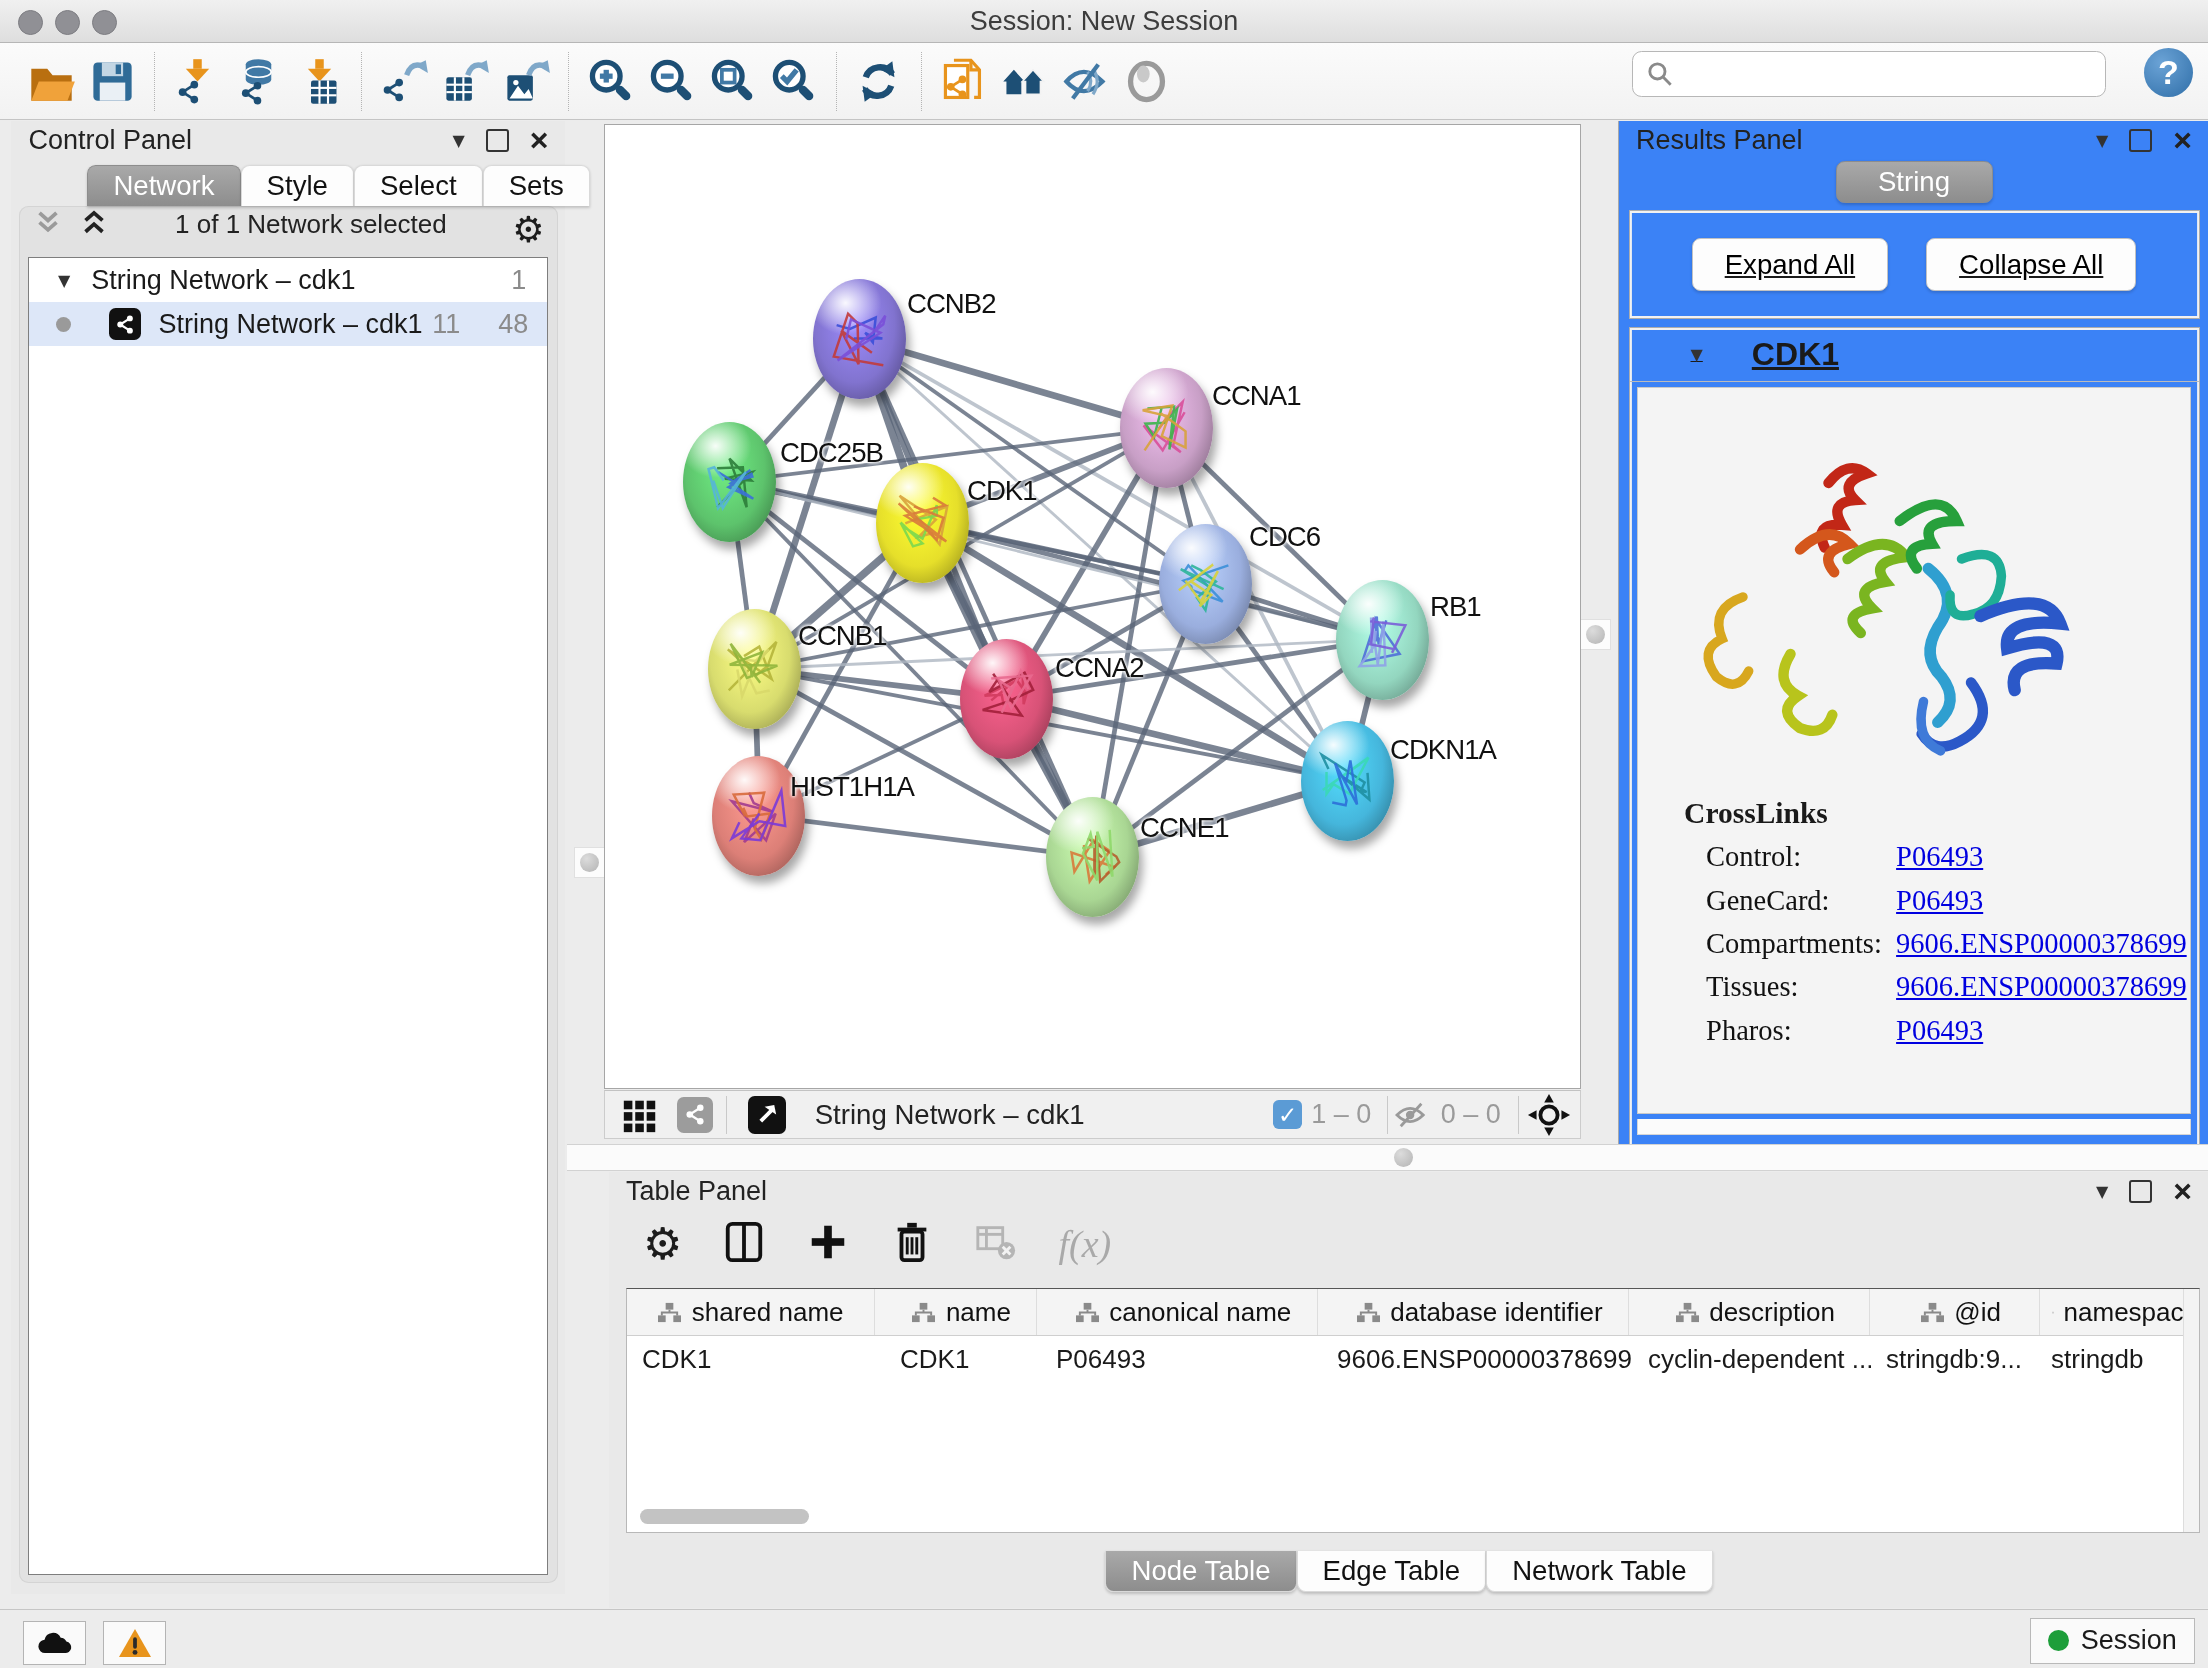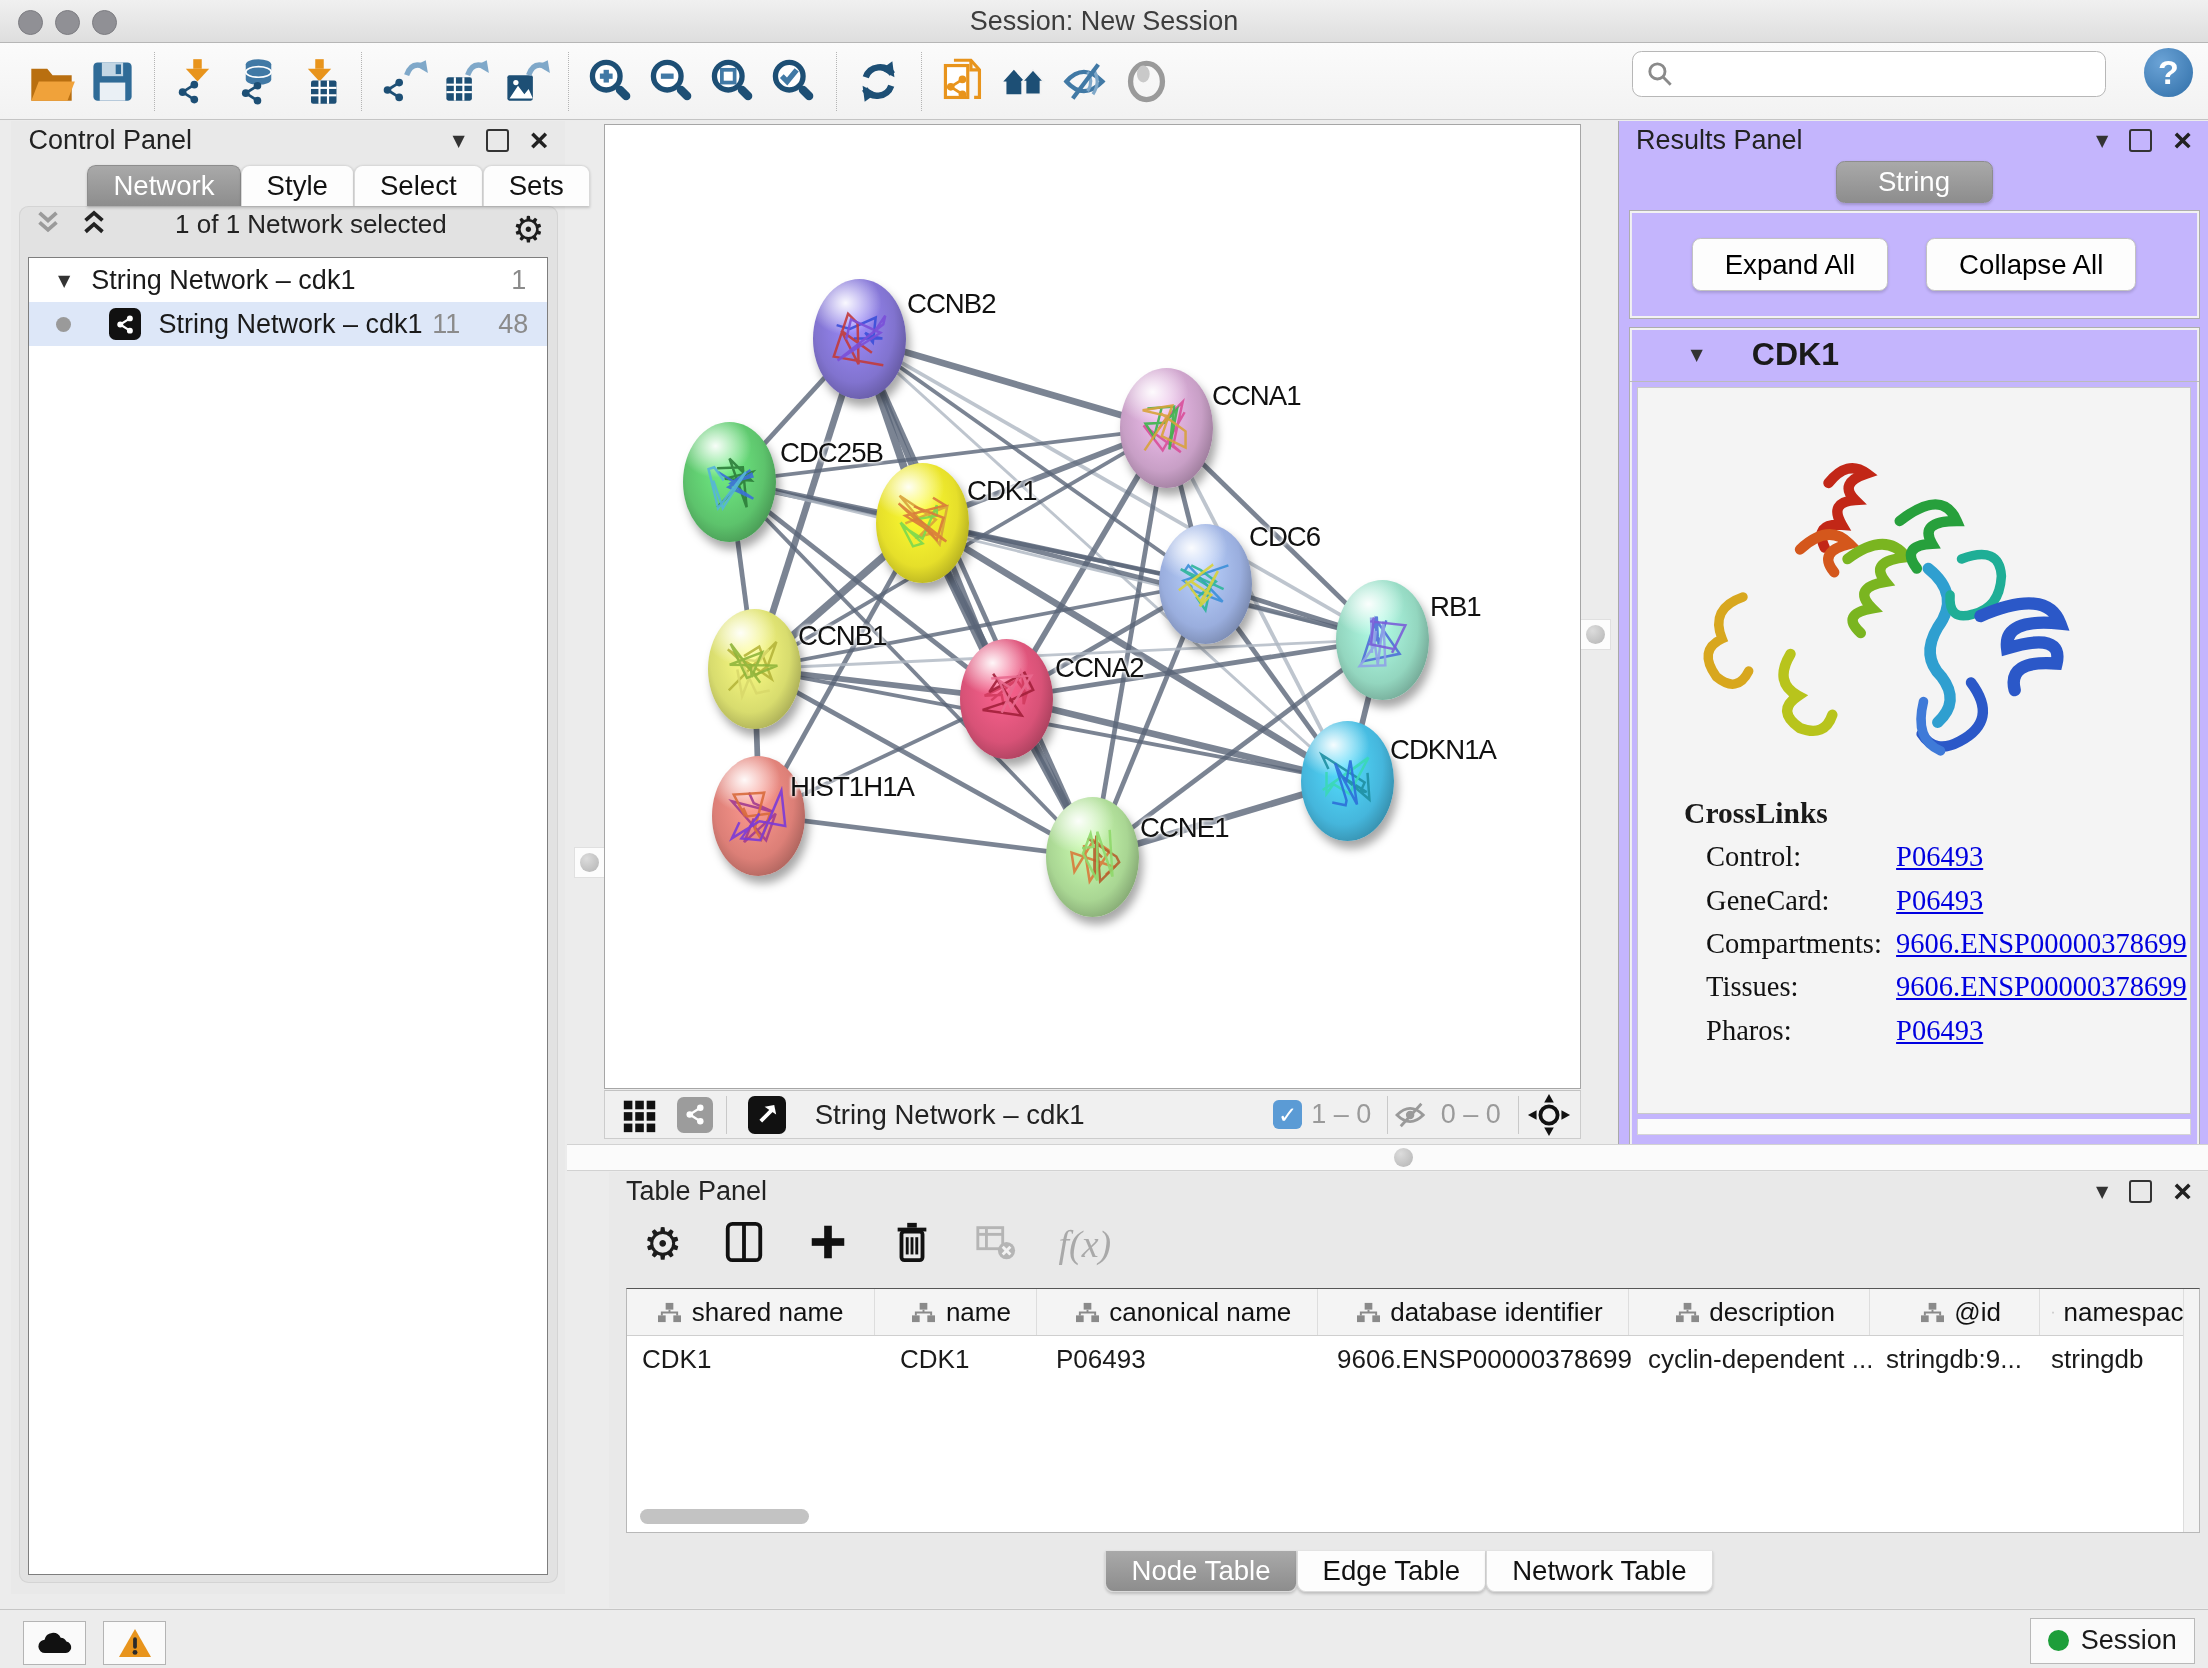--- a/index.html
+++ b/index.html
@@ -66,24 +66,24 @@
     display:flex;align-items:center;box-sizing:border-box;}
   .nt-sep{height:38px;border-left:1px solid #c9c9c9;margin:0 13.3px;}
   #net-title{font-size:27.6px;color:#222;margin-left:28.5px;flex:1;}
   .nt-count{font-size:27px;color:#9a9a9a;margin:0 9.5px;}
   .splitter-dot{position:absolute;width:28.5px;height:28.5px;background:#fcfcfc;border:1px solid #e0e0e0;
     display:flex;align-items:center;justify-content:center;}
   .splitter-dot i{width:19px;height:19px;border-radius:50%;
     background:radial-gradient(circle at 35% 30%,#dcdcdc,#b3b3b3);}
   
   #results-panel{position:absolute;left:1618px;top:121px;width:591px;height:1025px;
-    background:#c4b5fd;border-left:1.9px solid #a9a9a9;box-sizing:border-box;}
+    background:#3b82f6;border-left:1.9px solid #a9a9a9;box-sizing:border-box;}
   #rp-tab{margin:1.9px auto 0 auto;width:105px;text-align:center;border-radius:8.6px;
     border-bottom:1px solid #8d8d8d;}
-  .rp-box{margin:7.6px 9.5px;border:1px solid #adadad;box-shadow:inset 0 0 0 1.9px #f2f2f2;}
+  .rp-box{margin:7.6px 9.5px;border:1px solid #adadad;box-shadow:inset 0 0 0 1.9px #f2f2f2;text-decoration:underline;}
   #rp-btnrow{display:flex;justify-content:center;gap:38px;padding:27px 0;}
   .rp-btn{font-size:27.6px;background:#fdfdfd;border:1px solid #c2c2c2;border-radius:8.6px;
     padding:9.5px 32px;box-shadow:0 1.9px 2.9px rgba(0,0,0,.15);}
   #cdk1-head{display:flex;align-items:center;height:53px;border-bottom:1px solid #bbb;}
   #cdk1-name{font-size:32px;font-weight:bold;margin-left:49px;}
   #cdk1-body{margin:4.8px 7.6px;background:#f4f4f4;border:1px solid #c9c9c9;height:725px;
     position:relative;}
   #cdk1-desc{font-size:28.5px;margin:15px 0 0 19px;}
   #crosslinks{position:absolute;left:0px;top:409px;width:100%;
     font-family:"Liberation Serif",serif;}

